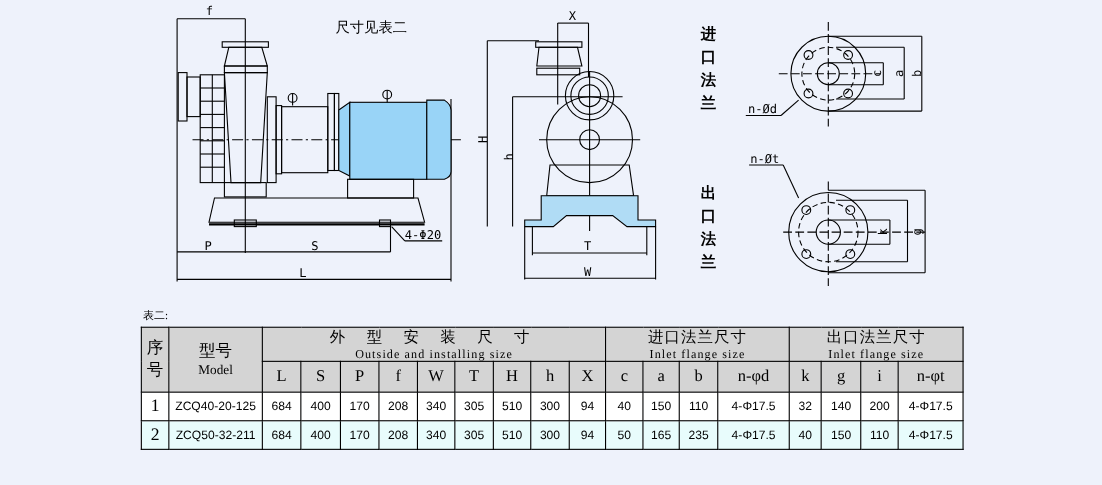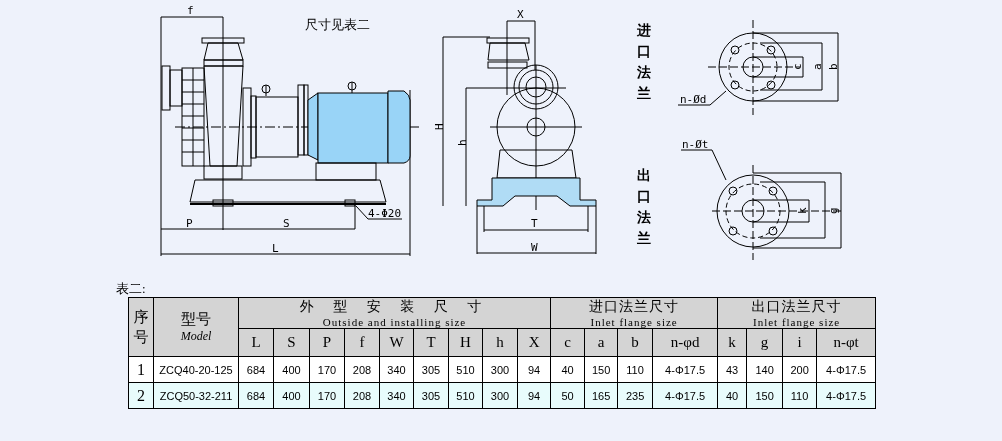--- a/index.html
+++ b/index.html
@@ -1,20 +1,20 @@
 <!DOCTYPE html>
 <html><head>
 <meta charset="utf-8">
 <style>
   html,body{margin:0;padding:0;}
   body{width:1002px;height:441px;background:#eef2fb;position:relative;overflow:hidden;font-family:"Liberation Serif","DejaVu Serif",serif;color:#000;}
   #drawing{position:absolute;left:0;top:0;width:1002px;height:275px;}
   .lbl{font-family:"DejaVu Sans Mono","Liberation Mono",monospace;font-size:11px;fill:#000;}
   .cjk{font-family:"DejaVu Sans",sans-serif;}
-  #table-caption{position:absolute;left:116px;top:280px;font-size:13px;font-family:Liberation Serif, serif;}
+  #table-caption{position:absolute;left:130px;top:280px;font-size:10px;font-family:Liberation Serif, serif;}
   table{position:absolute;left:128px;top:297px;border-collapse:collapse;width:747px;table-layout:fixed;}
   td,th{border:1px solid #000;text-align:center;padding:0;font-weight:normal;}
   th{background:#d4d4d4;}
   .hdr-top{height:24px;font-size:14px;letter-spacing:1px;}
   .hdr-sub{font-size:11px;}
   .hdr-col{height:27px;font-size:15px;}
   tbody td{height:25px;font-family:"Liberation Sans","DejaVu Sans",sans-serif;font-size:11px;}
   tbody tr.r1 td{background:#ffffff;}
   tbody tr.r2 td{background:#e8fcfc;}
   tbody td.idx{font-family:"Liberation Serif",serif;font-size:16px;}
@@ -213,21 +213,21 @@
     <col style="width:29px">
       <col style="width:36px">
       <col style="width:34px">
       <col style="width:59px">
   </colgroup>
   <thead>
     <tr>
       <th rowspan="2" style="font-size:15px;line-height:20px;margin-top:28px;">序号</th>
       <th rowspan="2">
         <span class="grp" style="font-size:15px;">型号</span>
-        <span class="grp" style="font-size:12px;font-style:italic;">Model</span>
+        <span class="grp" style="font-size:12px;">Model</span>
       </th>
       <th colspan="9" class="hdr-top">
         <span class="grp" style="letter-spacing:8px;">外 型 安 装 尺 寸</span>
         <span class="grp hdr-sub">Outside and installing size</span>
       </th>
       <th colspan="4" class="hdr-top">
         <span class="grp">进口法兰尺寸</span>
         <span class="grp hdr-sub">Inlet flange size</span>
       </th>
       <th colspan="4" class="hdr-top">
@@ -266,21 +266,21 @@
         <td>208</td>
         <td>340</td>
         <td>305</td>
         <td>510</td>
         <td>300</td>
         <td>94</td>
         <td>40</td>
         <td>150</td>
         <td>110</td>
         <td>4-Φ17.5</td>
-        <td>43</td>
+        <td>32</td>
         <td>140</td>
         <td>200</td>
         <td>4-Φ17.5</td>
       </tr>
       <tr class="r2">
         <td class="idx">2</td>
         <td>ZCQ50-32-211</td>
         <td>684</td>
         <td>400</td>
         <td>170</td>

